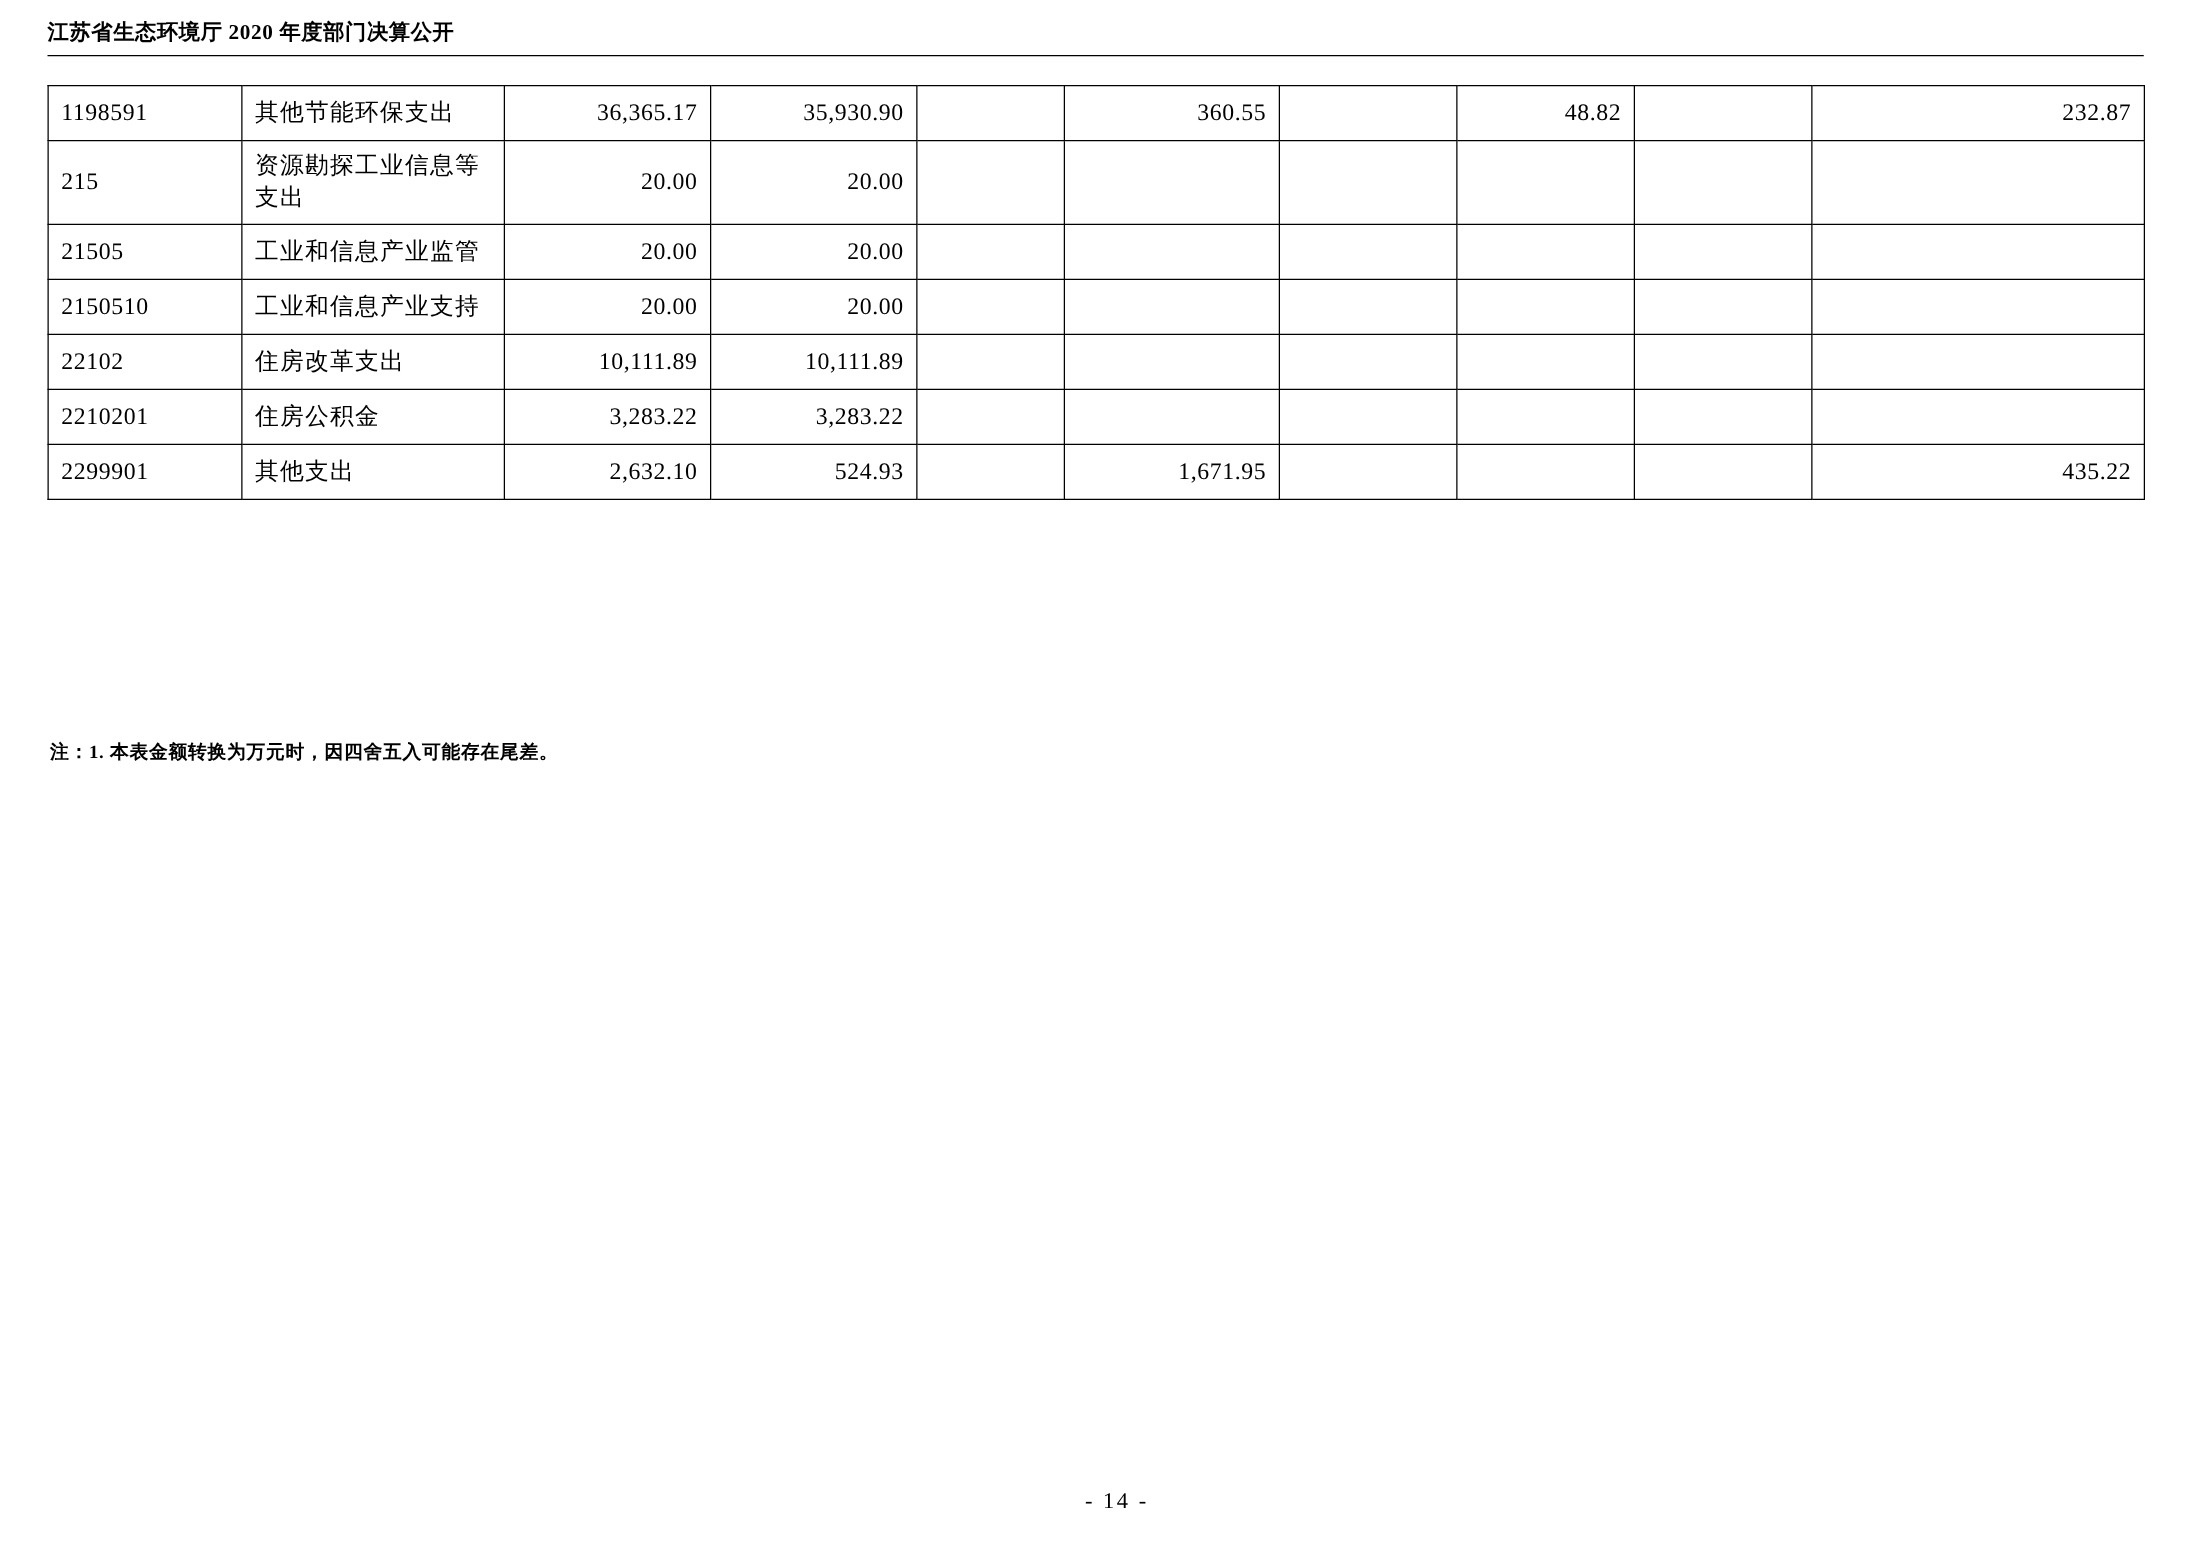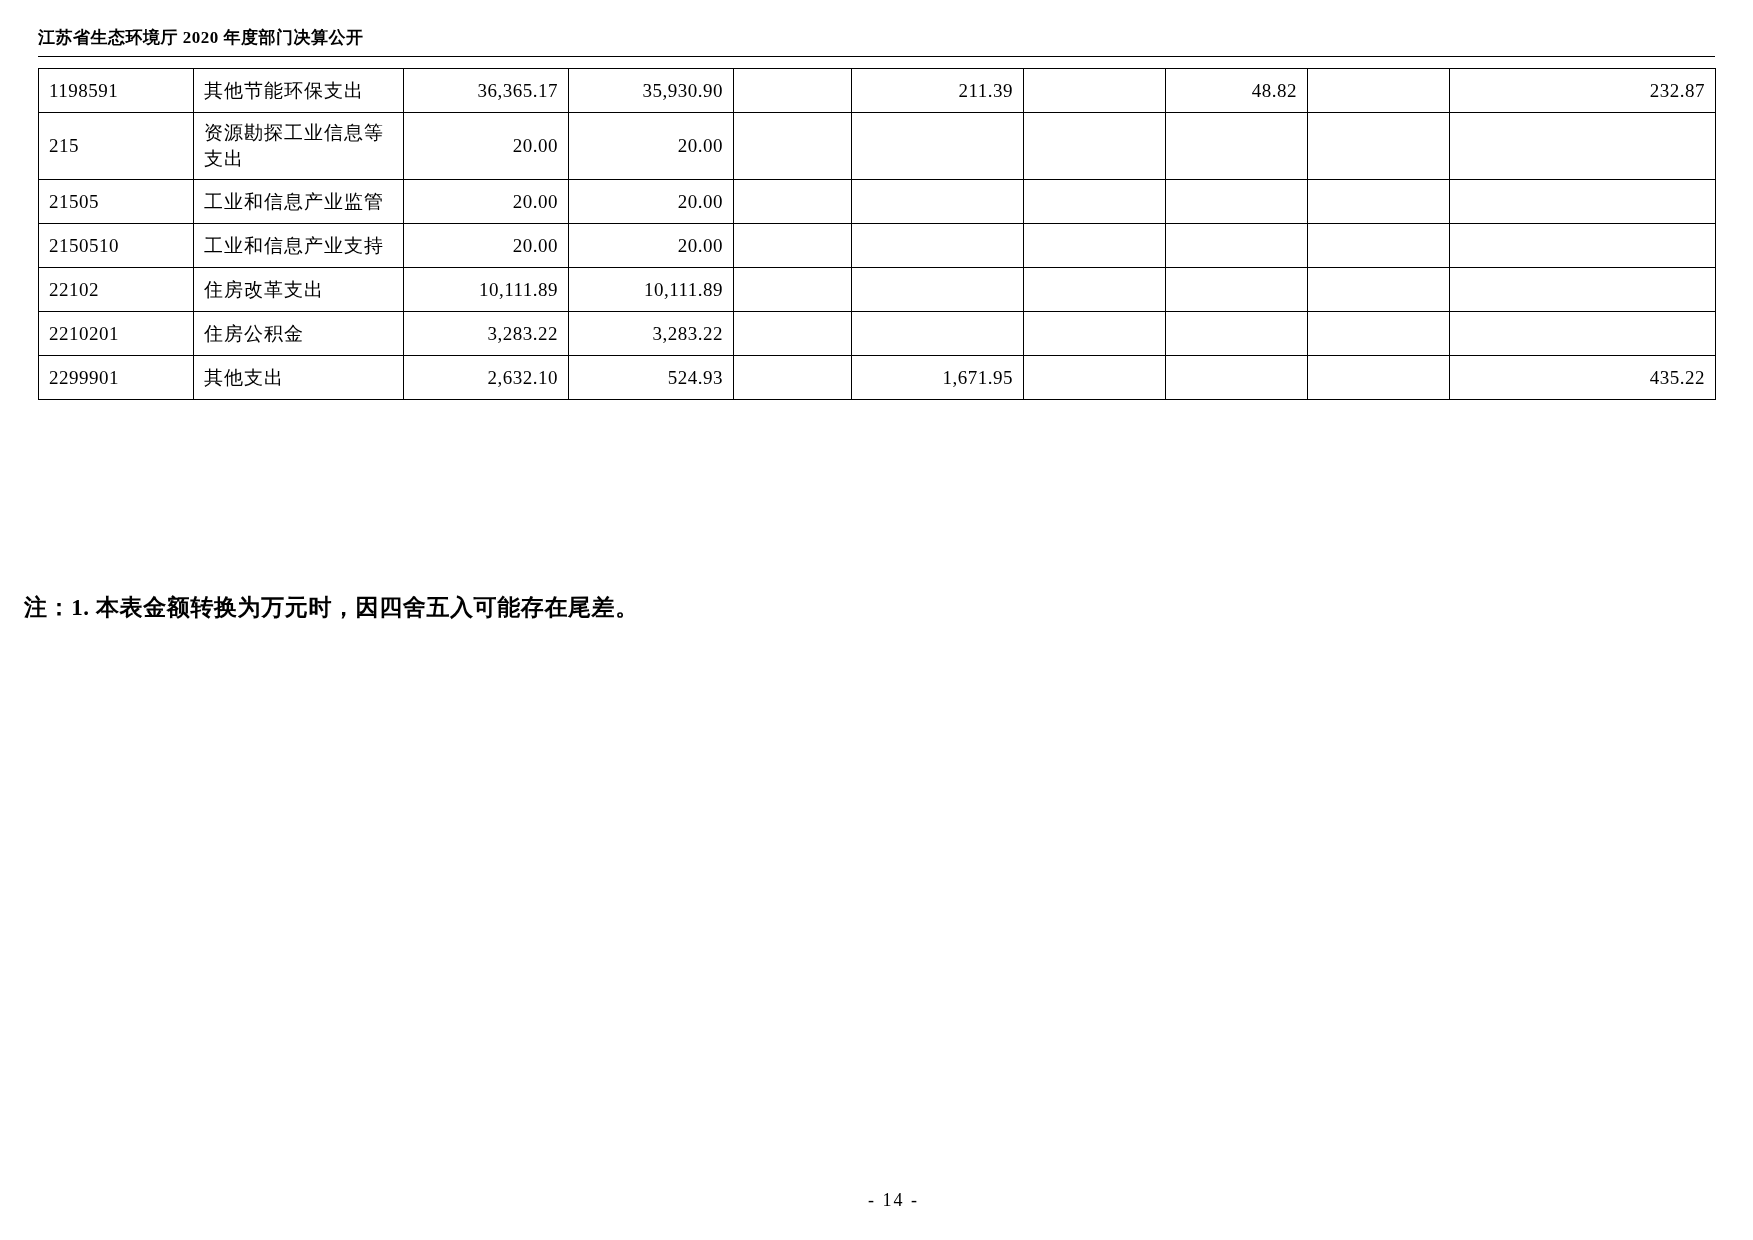--- a/index.html
+++ b/index.html
@@ -19,21 +19,21 @@
     position: relative;
     width: 1753px;
     height: 1240px;
     box-sizing: border-box;
     padding: 0;
   }
   
   .header {
     position: absolute;
     left: 38px;
-    top: 26px;
+    top: 14px;
     width: 1677px;
   }
   .header-title {
     font-size: 17px;
     font-weight: bold;
     letter-spacing: 0.5px;
     line-height: 24px;
     white-space: nowrap;
     font-family: "Liberation Serif", "DejaVu Serif", serif;
   }
@@ -87,23 +87,23 @@
   col.c-v2    { width: 165px; }
   col.c-v3    { width: 118px; }
   col.c-v4    { width: 172px; }
   col.c-v5    { width: 142px; }
   col.c-v6    { width: 142px; }
   col.c-v7    { width: 142px; }
   col.c-v8    { width: 266px; }
   
   .note {
     position: absolute;
-    left: 24px;
+    left: 40px;
     top: 592px;
-    font-size: 23px;
+    font-size: 15px;
     font-weight: bold;
     letter-spacing: 0.6px;
     font-family: "Liberation Serif", "DejaVu Serif", serif;
   }
   
   .footer {
     position: absolute;
     left: 0;
     top: 1190px;
     width: 1753px;
@@ -138,21 +138,21 @@
         <col class="c-v7">
         <col class="c-v8">
       </colgroup>
       <tbody>
           <tr>
             <td class="code indent1">1198591</td>
             <td class="name">其他节能环保支出</td>
             <td class="num">36,365.17</td>
             <td class="num">35,930.90</td>
             <td class="num"></td>
-            <td class="num">211.39</td>
+            <td class="num">360.55</td>
             <td class="num"></td>
             <td class="num">48.82</td>
             <td class="num"></td>
             <td class="num">232.87</td>
           </tr>
           <tr>
             <td class="code two-line">215</td>
             <td class="name two-line">资源勘探工业信息等支出</td>
             <td class="num two-line">20.00</td>
             <td class="num two-line">20.00</td>

